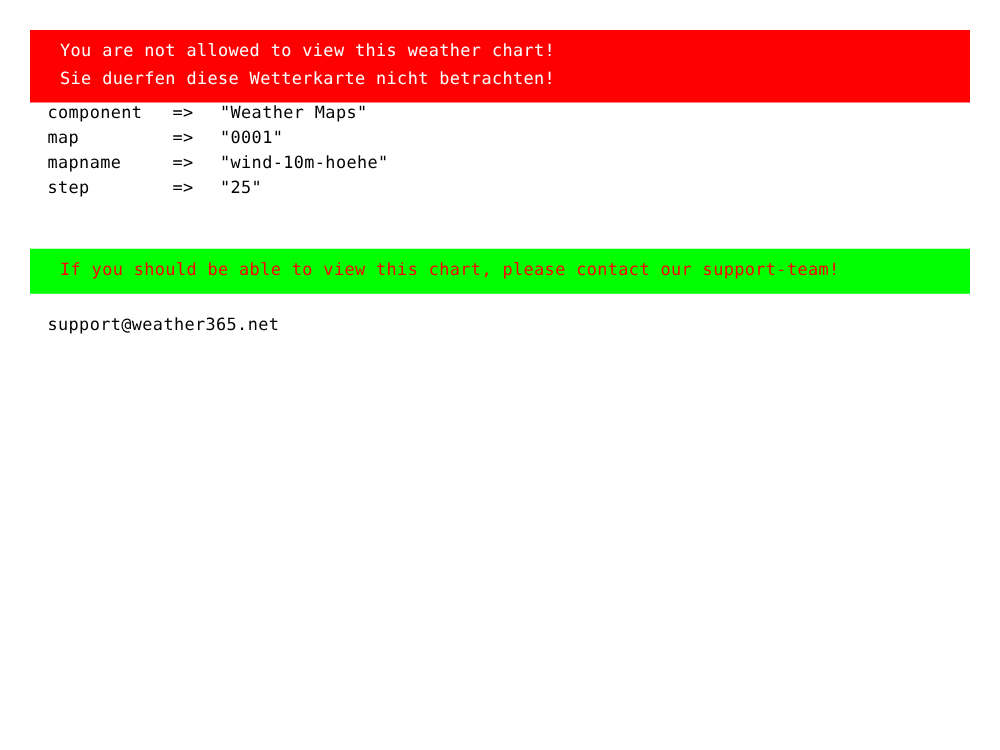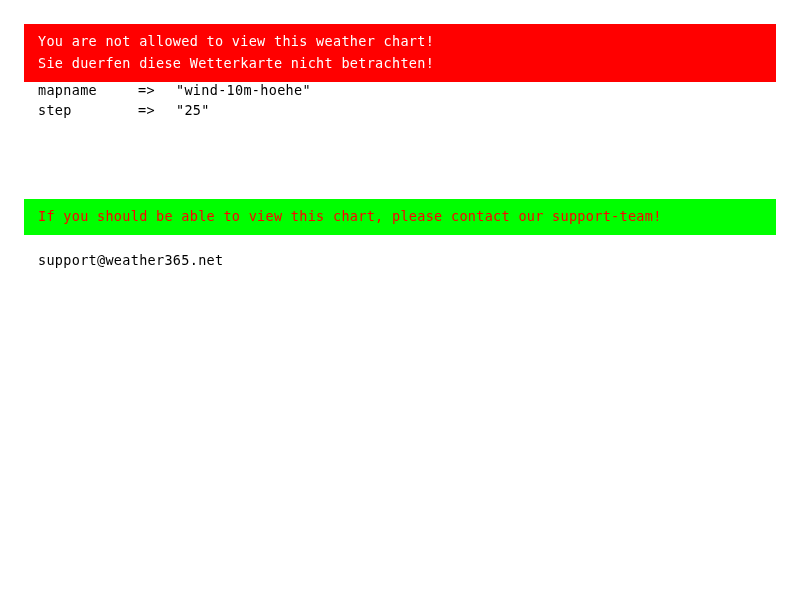--- a/index.html
+++ b/index.html
@@ -18,21 +18,21 @@
   .page {
     position: relative;
     width: 800px;
     height: 600px;
   }
   .banner {
     position: absolute;
     left: 24px;
     width: 752px;
     box-sizing: border-box;
-    padding: 6px 14px 8px 14px;
+    padding: 6px 14px 8px 24px;
     line-height: 22px;
     font-size: 13.5px;
     letter-spacing: 0.3px;
     white-space: nowrap;
   }
   .banner-error {
     top: 24px;
     background: #ff0000;
     color: #ffffff;
   }
@@ -94,20 +94,30 @@
 <div class="page">
 
   <div class="banner banner-error">
     <span class="banner-line">You are not allowed to view this weather chart!</span>
     <span class="banner-line">Sie duerfen diese Wetterkarte nicht betrachten!</span>
   </div>
 
   <table class="details">
     <tbody>
       <tr>
+        <td class="col-key">component</td>
+        <td class="col-arrow">=&gt;</td>
+        <td class="col-val">"Weather Maps"</td>
+      </tr>
+      <tr>
+        <td class="col-key">map</td>
+        <td class="col-arrow">=&gt;</td>
+        <td class="col-val">"0001"</td>
+      </tr>
+      <tr>
         <td class="col-key">mapname</td>
         <td class="col-arrow">=&gt;</td>
         <td class="col-val">"wind-10m-hoehe"</td>
       </tr>
       <tr>
         <td class="col-key">step</td>
         <td class="col-arrow">=&gt;</td>
         <td class="col-val">"25"</td>
       </tr>
     </tbody>

